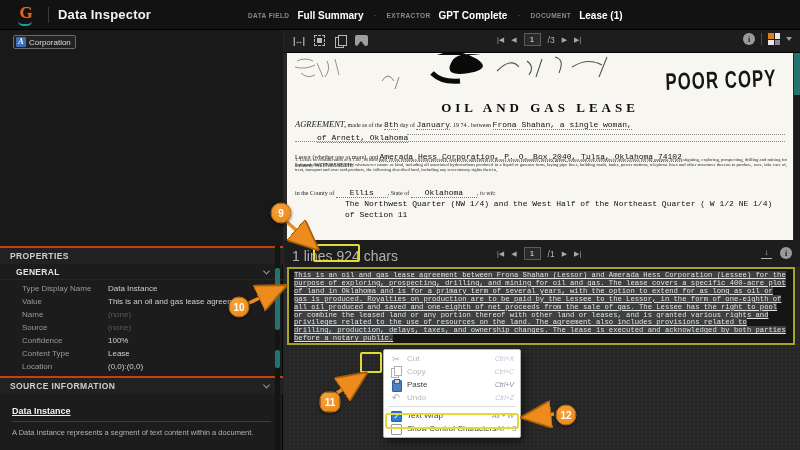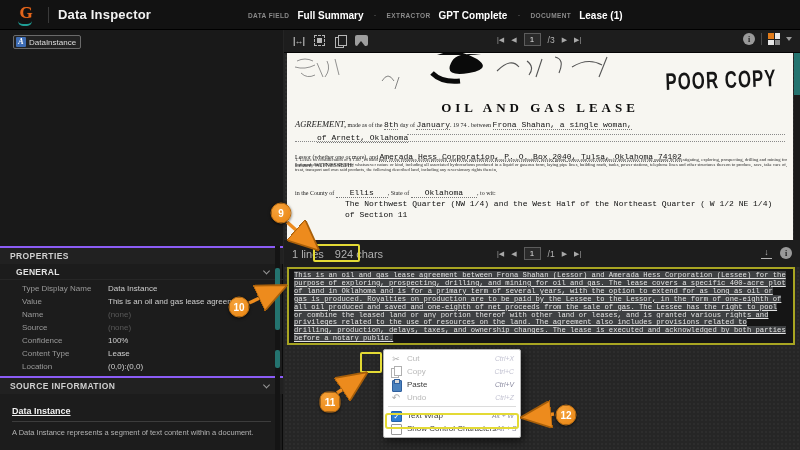--- a/index.html
+++ b/index.html
@@ -22,21 +22,21 @@
   
   .left-panel { position:absolute; left:0; top:30px; width:283px; height:420px; background:#1c1c1c; border-right:1px solid #0a0a0a; }
   .tree-area { position:absolute; left:0; top:0; width:283px; height:216px; background:#191919; }
   .chip { position:absolute; left:13px; top:5px; height:14px; display:inline-flex; align-items:center; gap:3px; border:1px solid #6a6a6a; border-radius:2px; padding:0 4px 0 2px; background:#222; }
   .chip-a { width:10px; height:10px; background:#3e6db5; color:#fff; font-family:"Liberation Serif", serif; font-style:italic; font-weight:bold; font-size:8px; text-align:center; line-height:10px; border-radius:1px; }
   .chip-text { font-size:8px; color:#dedede; }
   .panel-scroll-track { position:absolute; right:2px; top:216px; width:5px; height:204px; background:#141414; }
   .panel-thumb1 { position:absolute; right:2px; top:238px; width:5px; height:62px; background:#24736f; border-radius:2px; }
   .panel-thumb2 { position:absolute; right:2px; top:320px; width:5px; height:18px; background:#24736f; border-radius:2px; }
 
-  .sect-header { position:relative; height:18px; background:#212121; border-top:2px solid #8b5cf6; display:flex; align-items:center; padding-left:10px; }
+  .sect-header { position:relative; height:18px; background:#212121; border-top:2px solid #c2410c; display:flex; align-items:center; padding-left:10px; }
   .sect-header .t { font-size:8.5px; font-weight:bold; color:#cfcfcf; letter-spacing:.4px; }
   .sub-header { position:relative; height:16px; display:flex; align-items:center; padding-left:16px; border-bottom:1px solid #262626;}
   .sub-header .t { font-size:8.5px; font-weight:bold; color:#e3e3e3; letter-spacing:.3px; }
   .chev { position:absolute; right:14px; top:50%; width:5px; height:5px; border-right:1.3px solid #9a9a9a; border-bottom:1.3px solid #9a9a9a; transform:translateY(-70%) rotate(45deg); }
   .prop-rows { padding:2px 0 3px 0; }
   .prop-row { display:flex; height:13px; align-items:center; }
   .prop-label { width:108px; padding-left:22px; font-size:8px; color:#9a9a9a; white-space:nowrap; }
   .prop-value { flex:1; font-size:8px; color:#cfcfcf; white-space:nowrap; overflow:hidden; text-overflow:ellipsis; padding-right:34px; }
   .prop-value.muted { color:#595959; }
   .src-body { padding:6px 12px 0 12px; }
@@ -83,21 +83,21 @@
   .doc-line { position:absolute; white-space:nowrap; }
   .form { font-family:"Liberation Serif",serif; font-size:6px; color:#222; }
   .form-big { font-family:"Liberation Serif",serif; font-style:italic; font-size:8.5px; color:#1a1a1a; }
   .typed { font-family:"Liberation Mono",monospace; font-size:8px; color:#101010; border-bottom:1px dotted #777; }
   .dots-rule { position:absolute; border-top:1px dotted #8a8a8a; height:0; }
   .fine-print { position:absolute; left:8px; top:104px; width:492px; font-family:"Liberation Serif",serif; font-size:4.6px; line-height:5.2px; text-align:justify; color:#2a2a2a; }
   .legal { position:absolute; left:58px; top:146px; font-family:"Liberation Mono",monospace; font-size:8px; line-height:10.5px; color:#0e0e0e; }
 
   
   .count-bar { position:absolute; left:0; top:210px; width:516px; height:27px; background:#1d1d1d; }
-  .count-left { position:absolute; left:8px; top:8px; font-size:11px; color:#b0b0b0; display:flex; gap:11px; }
+  .count-left { position:absolute; left:8px; top:8px; font-size:14px; color:#b0b0b0; display:flex; gap:4px; }
   .cb-right { position:absolute; right:8px; top:7px; display:flex; gap:8px; align-items:center; }
   .dl-icon { position:relative; width:11px; height:12px; color:#b5b5b5; font-size:9px; text-align:center; line-height:10px; border-bottom:1.5px solid #b5b5b5; }
 
   
   .text-panel { position:absolute; left:3px; top:237px; width:508px; height:78px; background:#151515; border:2px solid #a8a522; padding:3px 5px; overflow:hidden; }
   .text-panel .txt { font-family:"Liberation Mono",monospace; font-size:7.2px; line-height:7.9px; color:#e2e2e2;text-decoration:underline; }
   .text-panel .txt span { background:#3e4042; }
 
   
   .ctx-menu { position:absolute; left:99px; top:319px; width:138px; background:#ffffff; border:1px solid #b5b5b5; border-radius:2px; box-shadow:2px 3px 8px rgba(0,0,0,.6); padding:2px 0; }
@@ -144,21 +144,21 @@
       <span class="crumb-dot">·</span>
       <span class="crumb-label">DOCUMENT</span>
       <span class="crumb-value">Lease (1)</span>
     </div>
   </div>
 
   <div class="left-panel">
     <div class="tree-area">
       <div class="chip">
         <span class="chip-a">A</span>
-        <span class="chip-text">DataInstance</span>
+        <span class="chip-text">Corporation</span>
       </div>
     </div>
 
     <div style="position:absolute; left:0; top:216px; width:283px;">
       <div class="sect-header">
         <span class="t">PROPERTIES</span>
       </div>
       <div class="sub-header">
         <span class="t">GENERAL</span>
         <span class="chev"></span>

